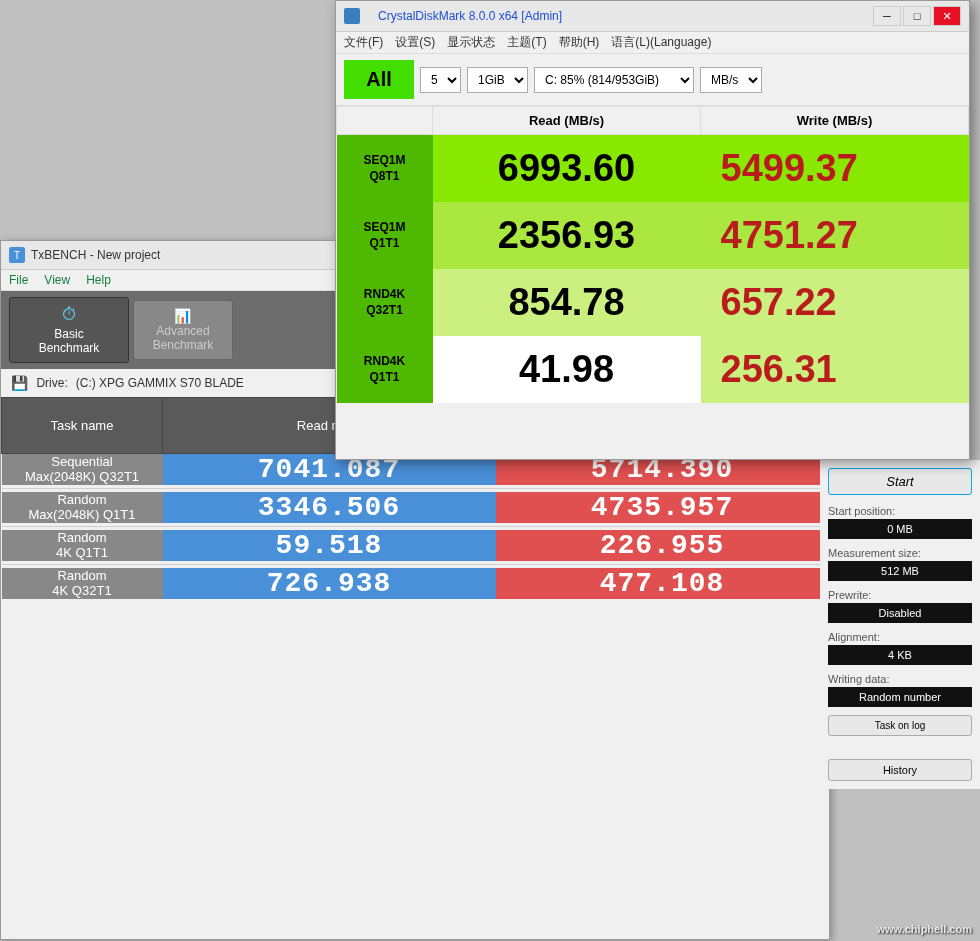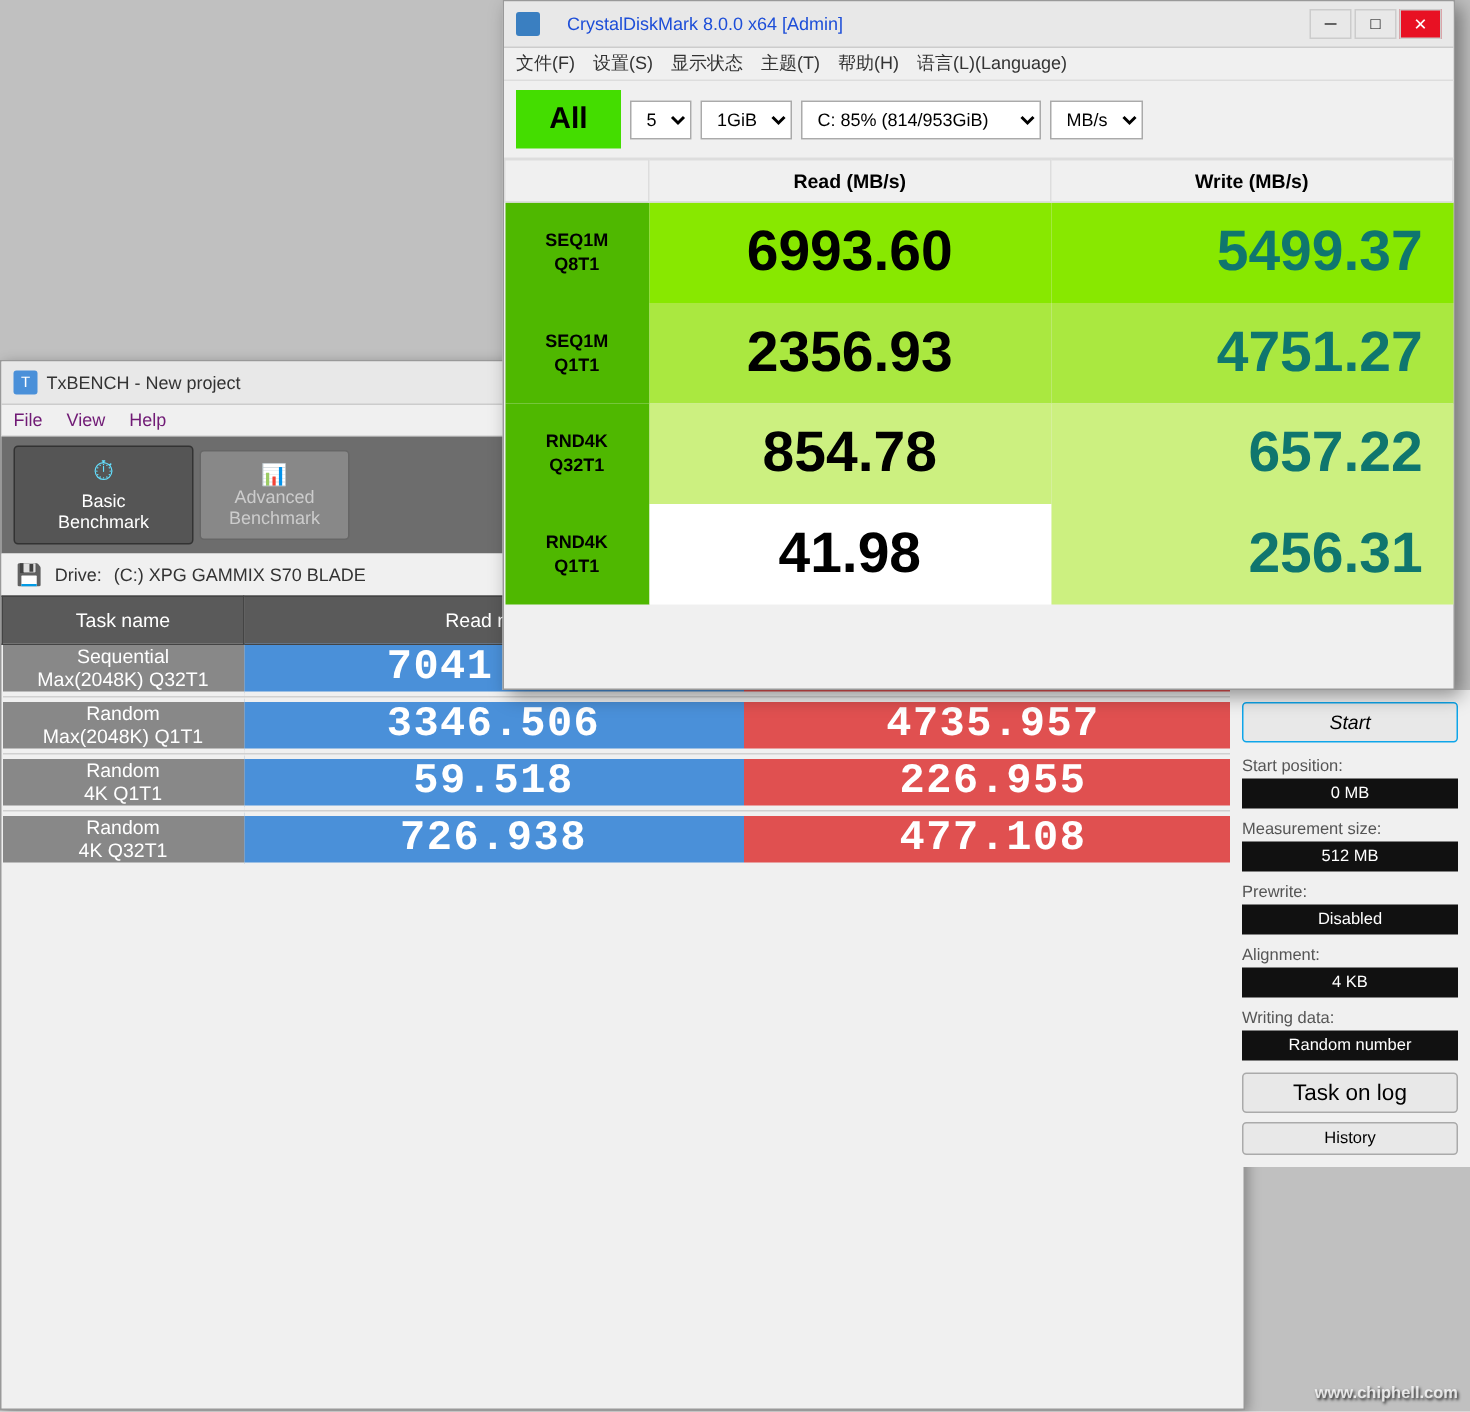--- a/index.html
+++ b/index.html
@@ -51,21 +51,21 @@
 
     .txbench-menubar {
       background: #f0f0f0;
       padding: 3px 8px;
       display: flex;
       gap: 16px;
       border-bottom: 1px solid #ddd;
     }
     .txbench-menubar span {
       font-size: 12px;
-      color: #701a75;
+      color: #15803d;
       cursor: pointer;
     }
 
     .txbench-toolbar {
       background: #6d6d6d;
       padding: 6px 8px;
       display: flex;
       align-items: center;
       gap: 4px;
     }
@@ -140,21 +140,21 @@
     }
     .txbench-table {
       width: 100%;
       border-collapse: collapse;
     }
     .txbench-table .header-row th {
       background: #5a5a5a;
       color: white;
       font-size: 13px;
       font-weight: normal;
-      padding: 8px 12px;
+      padding: 20px 12px;
       text-align: center;
       border: 1px solid #444;
     }
     .txbench-table tbody tr {
       background: #d0d0d0;
       border-bottom: 3px solid #f0f0f0;
     }
     .txbench-table tbody td {
       padding: 0;
       border: none;
@@ -240,23 +240,23 @@
       padding: 4px 6px;
       margin-bottom: 8px;
       text-align: center;
     }
     .right-panel .task-log-btn {
       width: 100%;
       background: #e8e8e8;
       border: 1px solid #aaa;
       border-radius: 3px;
       padding: 4px;
-      font-size: 15px;
-      text-align: center;
-      margin-bottom: 6px;
+      font-size: 10px;
+      text-align: center;
+      margin-bottom: 23px;
     }
     .right-panel .history-btn {
       width: 100%;
       background: #e8e8e8;
       border: 1px solid #aaa;
       border-radius: 3px;
       padding: 4px;
       font-size: 11px;
       text-align: center;
     }
@@ -390,22 +390,22 @@
       font-weight: bold;
       color: black;
       text-align: center;
       padding: 12px 20px;
       font-family: Arial, sans-serif;
     }
     .cdm-write-val {
       background: #88e800;
       font-size: 38px;
       font-weight: bold;
-      color: #0f766e;
-      text-align: right;
+      color: #b91c1c;
+      text-align: left;
       padding: 12px 20px;
       font-family: Arial, sans-serif;
     }
 
     .watermark {
       position: absolute;
       bottom: 6px;
       right: 8px;
       font-size: 11px;
       color: rgba(255,255,255,0.8);

